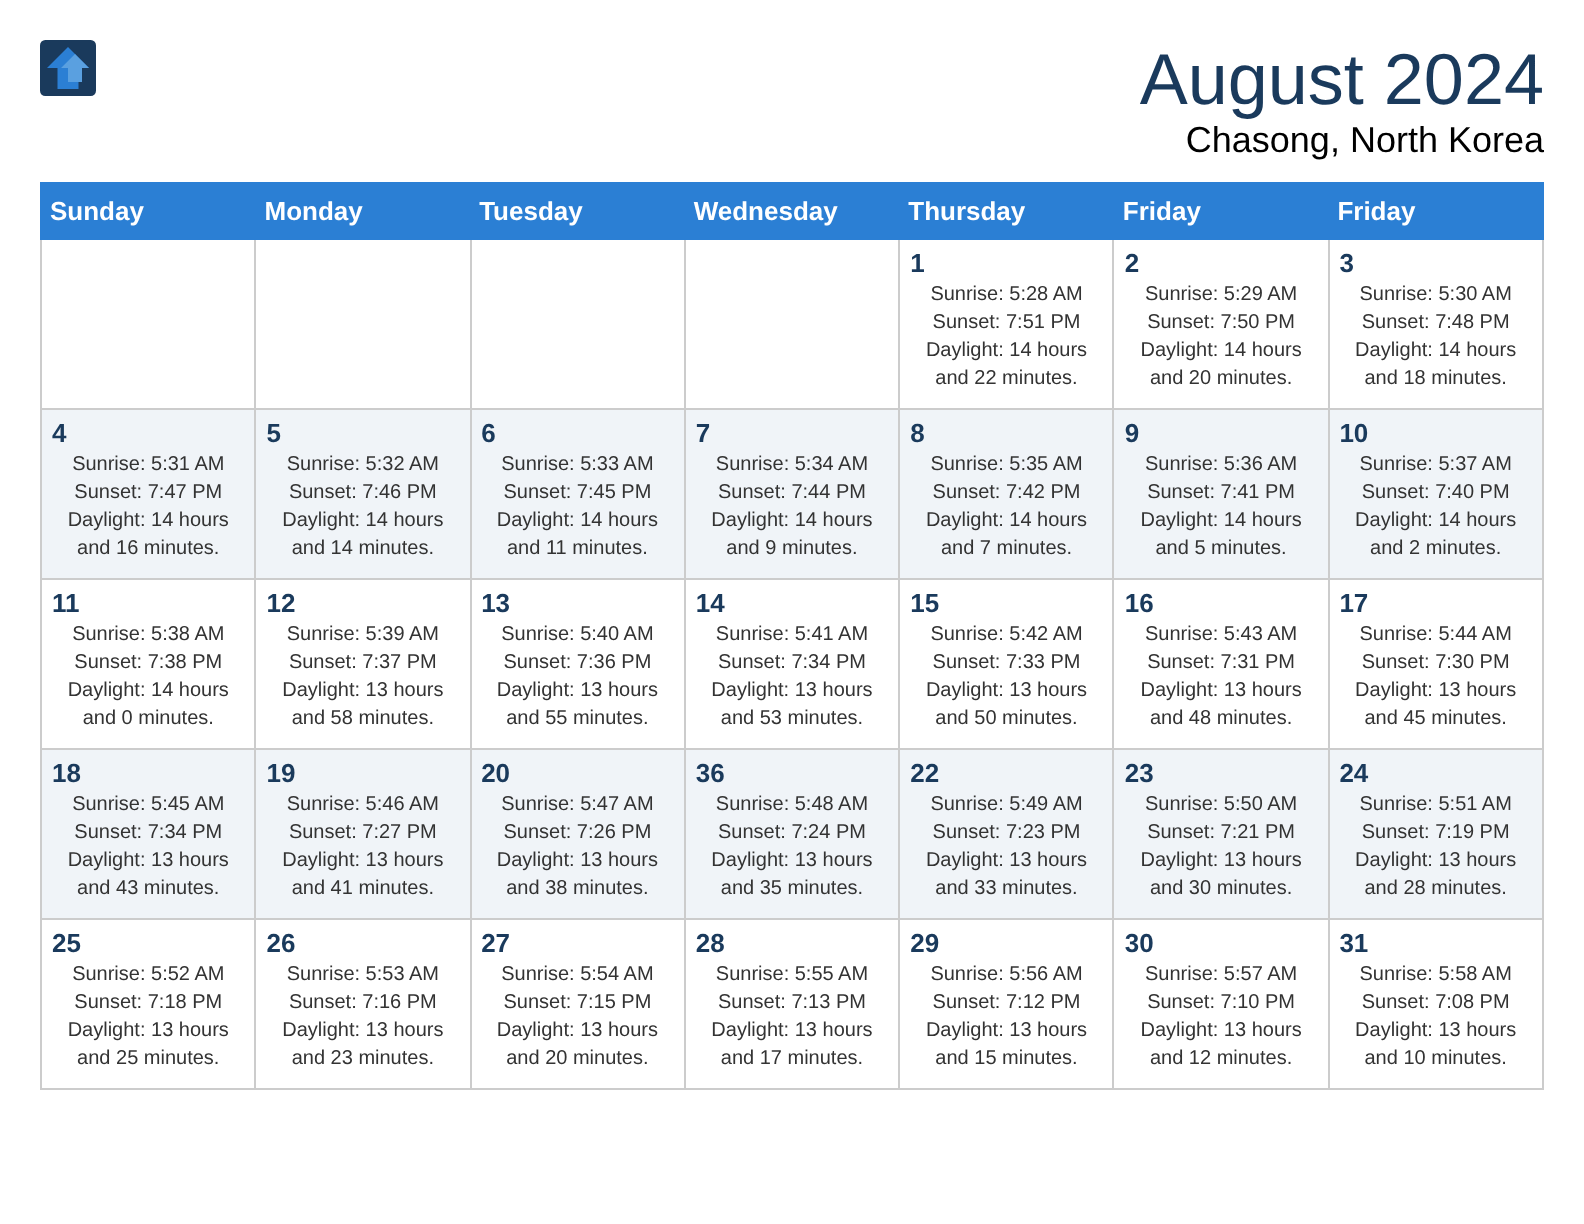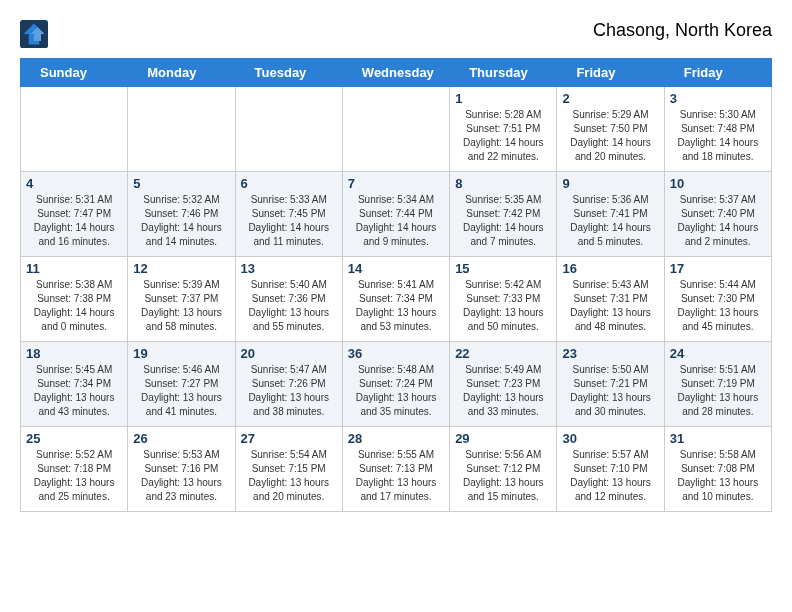--- a/index.html
+++ b/index.html
@@ -49,21 +49,21 @@
     table {
       width: 100%;
       border-collapse: collapse;
       table-layout: fixed;
     }
     thead th {
       background: #2b7fd4;
       color: #fff;
       font-size: 13px;
       font-weight: bold;
-      padding: 6px 19px;
+      padding: 6px 4px;
       text-align: left;
       border: 1px solid #2b7fd4;
     }
     tbody td {
       border: 1px solid #ccc;
       vertical-align: top;
       padding: 4px 5px;
       font-size: 11px;
       color: #333;
       height: 85px;
@@ -96,20 +96,21 @@
 
 <div class="header">
   <div class="logo">
     <svg class="logo-icon" viewBox="0 0 32 32">
       <rect x="0" y="0" width="32" height="32" rx="3" fill="#1a3a5c"></rect>
       <polygon points="16,4 28,16 22,16 22,28 10,28 10,16 4,16" fill="#2b7fd4"></polygon>
       <polygon points="20,8 28,16 24,16 24,24 16,24 16,16 12,16" fill="#5aa0e0"></polygon>
     </svg>
   </div>
   <div class="title-block">
+    <div class="main-title">August 2024</div>
     <div class="subtitle">Chasong, North Korea</div>
   </div>
 </div>
 
 <table>
   <thead>
     <tr id="header-row">
         <th>Sunday</th>
         <th>Monday</th>
         <th>Tuesday</th>

